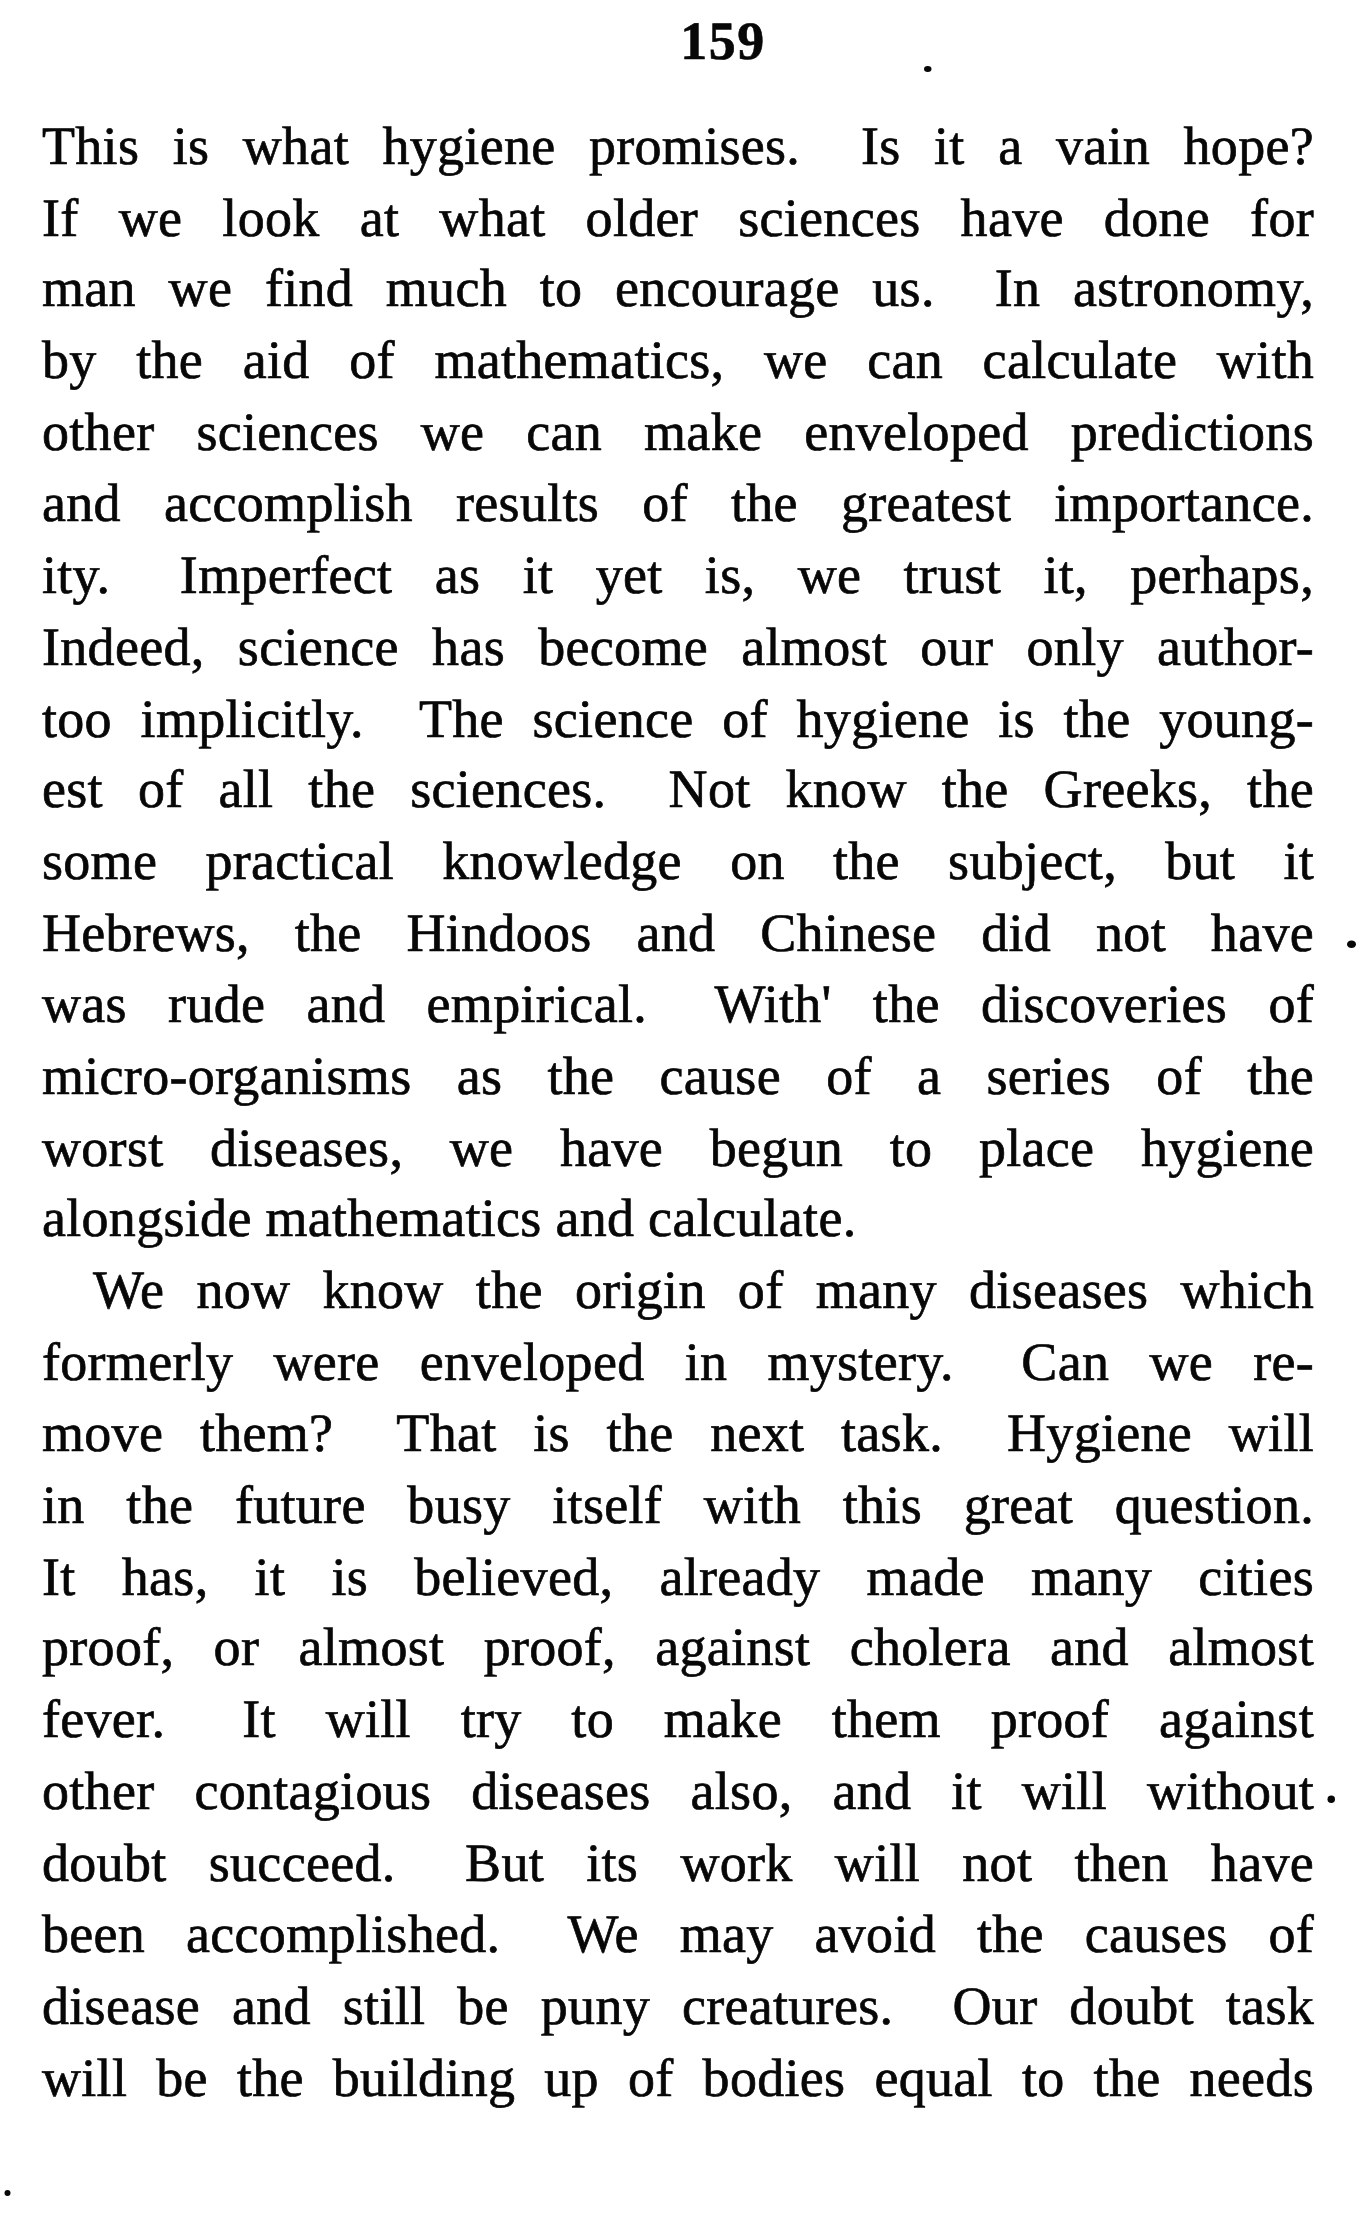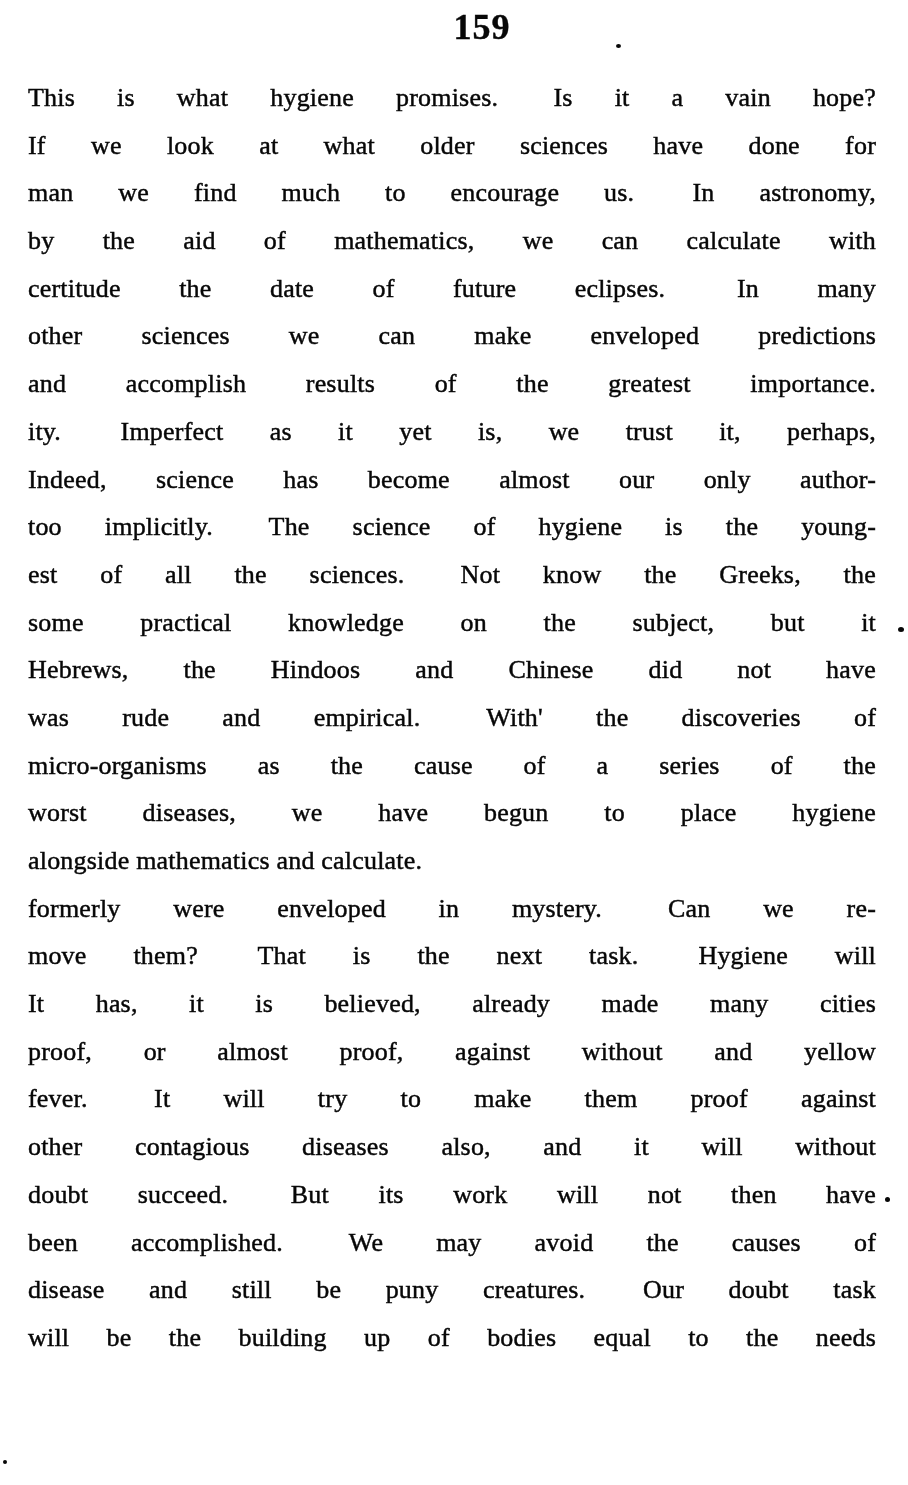--- a/index.html
+++ b/index.html
@@ -30,21 +30,21 @@
   }
   .text-block {
     position: absolute;
     left: 28px;
     top: 74px;
     width: 848px;
   }
   .line {
     height: 47.7px;
     line-height: 47.7px;
-    font-size: 26px;
+    font-size: 36px;
     letter-spacing: 0.2px;
     text-align: justify;
     text-align-last: justify;
     -webkit-text-stroke: 0.45px #070707;
     white-space: normal;
     overflow: visible;
   }
   .line.no-just {
     text-align: left;
     text-align-last: left;
@@ -73,38 +73,39 @@
   <div class="speck speck-2"></div>
   <div class="speck speck-3"></div>
   <div class="speck speck-4"></div>
 
   <div class="text-block">
 
     <div class="line">This is what hygiene promises.  Is it a vain hope?</div>
     <div class="line">If we look at what older sciences have done for</div>
     <div class="line">man we find much to encourage us.  In astronomy,</div>
     <div class="line">by the aid of mathematics, we can calculate with</div>
-    <div class="line">certitude the date of future eclipses.  In many</div>
     <div class="line">other sciences we can make enveloped predictions</div>
     <div class="line">and accomplish results of the greatest importance.</div>
     <div class="line">ity.  Imperfect as it yet is, we trust it, perhaps,</div>
     <div class="line">Indeed, science has become almost our only author-</div>
     <div class="line">too implicitly.  The science of hygiene is the young-</div>
     <div class="line">est of all the sciences.  Not know the Greeks, the</div>
     <div class="line">some practical knowledge on the subject, but it</div>
     <div class="line">Hebrews, the Hindoos and Chinese did not have</div>
     <div class="line">was rude and empirical.  With' the discoveries of</div>
     <div class="line">micro-organisms as the cause of a series of the</div>
     <div class="line">worst diseases, we have begun to place hygiene</div>
     <div class="line no-just">alongside mathematics and calculate.</div>
 
+    <div class="line indent">We now know the origin of many diseases which</div>
     <div class="line">formerly were enveloped in mystery.  Can we re-</div>
     <div class="line">move them?  That is the next task.  Hygiene will</div>
+    <div class="line">in the future busy itself with this great question.</div>
     <div class="line">It has, it is believed, already made many cities</div>
-    <div class="line">proof, or almost proof, against without and yellow</div>
+    <div class="line">proof, or almost proof, against cholera and almost</div>
     <div class="line">fever.  It will try to make them proof against</div>
     <div class="line">other contagious diseases also, and it will without</div>
     <div class="line">doubt succeed.  But its work will not then have</div>
     <div class="line">been accomplished.  We may avoid the causes of</div>
     <div class="line">disease and still be puny creatures.  Our doubt task</div>
     <div class="line">will be the building up of bodies equal to the needs</div>
 
   </div>
 </div>
 

